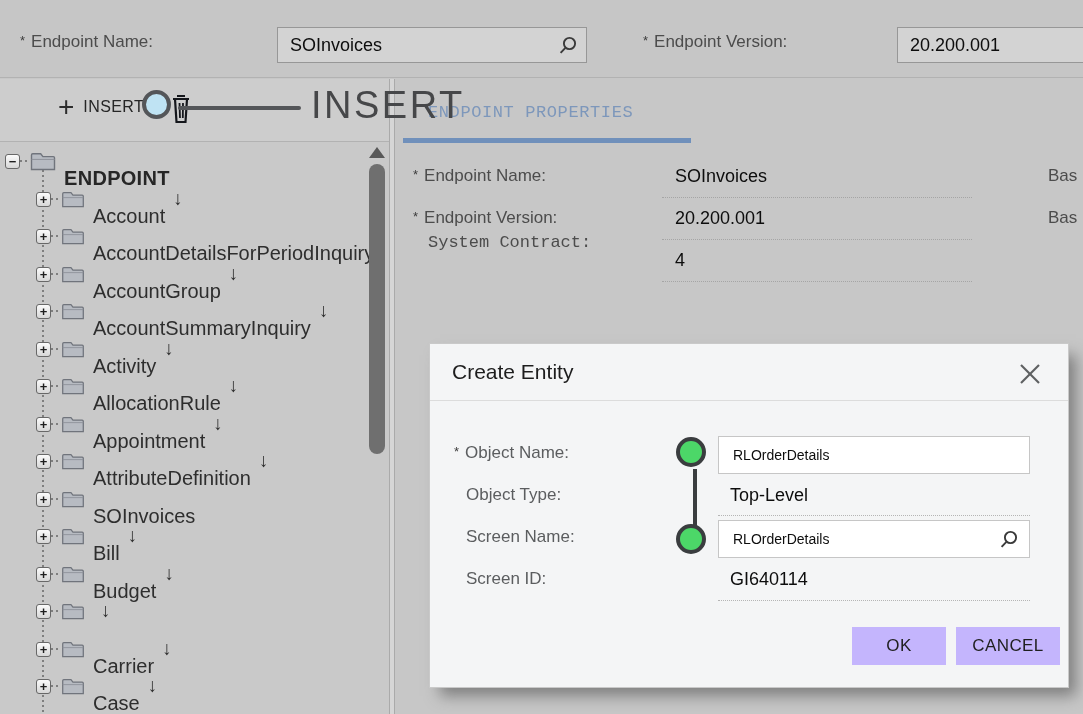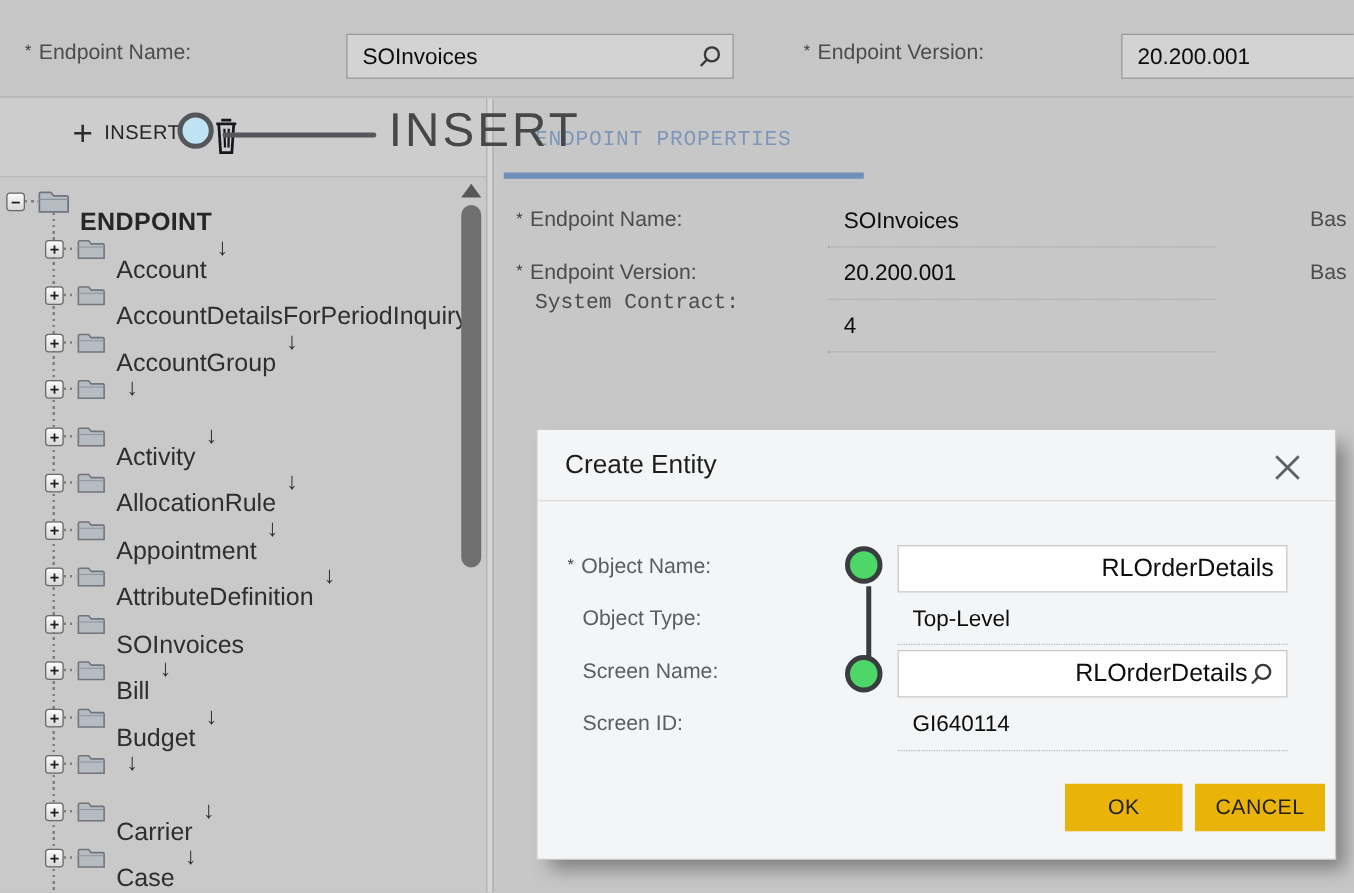--- a/index.html
+++ b/index.html
@@ -72,25 +72,25 @@
   .dlg-close { position:absolute; left:588px; top:18px; width:24px; height:24px; cursor:pointer; }
   .dlg-hline { position:absolute; left:0; top:56px; width:638px; height:1px; background:#dcdcdc; }
   .dlg-label { position:absolute; font-size:17px; color:#5b5d5f; }
   .dlg-value { position:absolute; font-size:18px; color:#0d0d0d; }
   .dlg-input {
     position:absolute; background:#ffffff; border:1px solid #c6c6c6; height:38px;
     display:flex; align-items:center; padding:0 10px 0 14px;
   }
   .dlg-input input {
     flex:1; border:none; background:transparent; outline:none;
-    font-family:inherit; font-size:20px; color:#0d0d0d; min-width:0;text-align:right;
+    font-family:inherit; font-size:14px; color:#0d0d0d; min-width:0;
   }
   .dlg-dot { position:absolute; border-bottom:1px dotted #b5b5b5; height:1px; }
   .dlg-btn {
-    position:absolute; top:283px; height:38px; background:#eab308; border:none;
+    position:absolute; top:283px; height:38px; background:#c4b5fd; border:none;
     font-family:inherit; font-size:17px; color:#1f1f1f; letter-spacing:0.4px; cursor:pointer;
   }
   .btn-ok { left:422px; width:94px; }
   .btn-cancel { left:526px; width:104px; }
 
   
   .gmark {
     position:absolute; width:30px; height:30px; border-radius:50%;
     background:#4cd768; border:4px solid #3a3d3f; z-index:12;
   }
@@ -198,20 +198,21 @@
   </div>
   <div class="trow" style="left:36px; top:154px;">
     <span class="expander">
         <span>+</span>
       </span>
     <span class="hdots"></span>
     <svg class="folder" width="24" height="17" viewBox="0 0 26 19">
         <path d="M1.5 17.5 V3 a1.2 1.2 0 0 1 1.2-1.2 h8 l2.2 2.8 h10.4 a1.2 1.2 0 0 1 1.2 1.2 v11.7 z" fill="#b7bbc2" stroke="#70747c" stroke-width="1.4"></path>
         <line x1="1.5" y1="7.4" x2="24.5" y2="7.4" stroke="#8e929a" stroke-width="1"></line>
       </svg>
+    <span class="tlabel">AccountSummaryInquiry</span>
     <span class="tarrow">↓</span>
   </div>
   <div class="trow" style="left:36px; top:192px;">
     <span class="expander">
         <span>+</span>
       </span>
     <span class="hdots"></span>
     <svg class="folder" width="24" height="17" viewBox="0 0 26 19">
         <path d="M1.5 17.5 V3 a1.2 1.2 0 0 1 1.2-1.2 h8 l2.2 2.8 h10.4 a1.2 1.2 0 0 1 1.2 1.2 v11.7 z" fill="#b7bbc2" stroke="#70747c" stroke-width="1.4"></path>
         <line x1="1.5" y1="7.4" x2="24.5" y2="7.4" stroke="#8e929a" stroke-width="1"></line>

